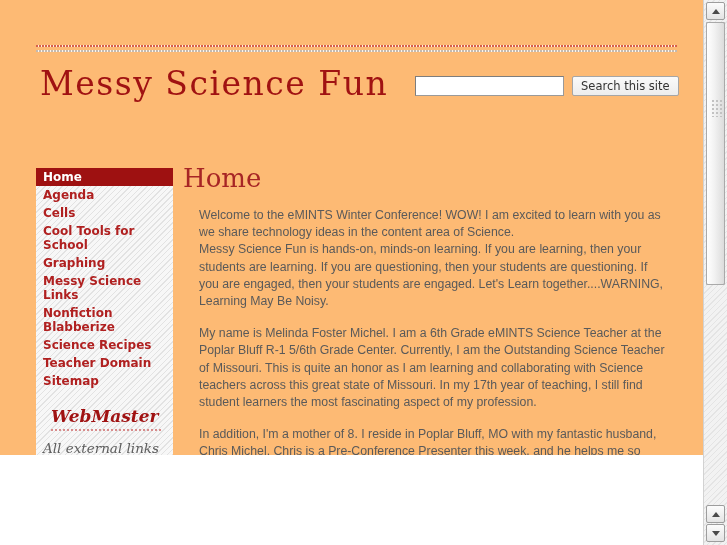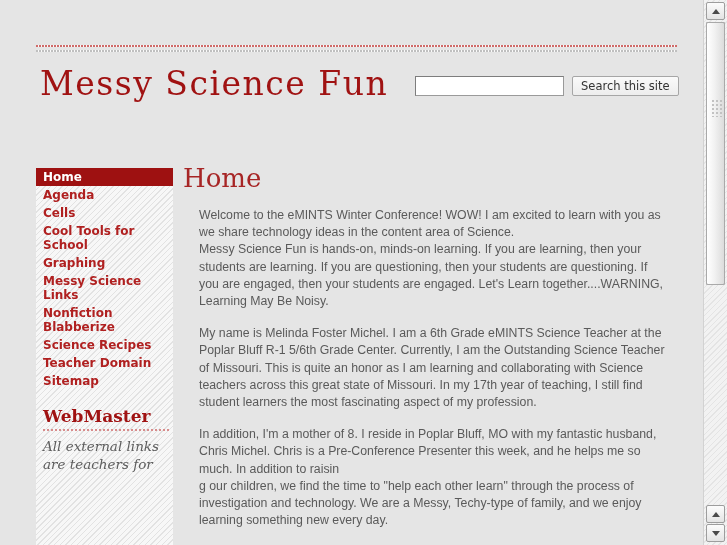--- a/index.html
+++ b/index.html
@@ -14,22 +14,22 @@
     overflow: hidden;
     font-family: "DejaVu Sans", "Liberation Sans", sans-serif;
     position: relative;
   }
 
   
   #viewport {
     position: absolute;
     left: 0; top: 0;
     width: 703px;
-    height: 545px;
-    background: #e5e5e5;
+    height: 455px;
+    background: #fdba74;
     overflow: hidden;
   }
 
   #page {
     position: relative;
     width: 703px;
     height: 545px;
   }
 
   
@@ -142,27 +142,28 @@
     background: #9e1111;
     color: #ffffff;
   }
 
   #webmaster-block {
     margin-top: 16px;
     padding-left: 7px;
     padding-right: 4px;
   }
   #webmaster-title {
-    margin: 0;
+    margin: 8px;
     padding-bottom: 3px;
     font-family: "DejaVu Serif", "Liberation Serif", serif;
     font-size: 17px;
     font-weight: bold;
     color: #a01212;
     border-bottom: 2px dotted #d88c8c;
+    font-style: italic;
   }
   #webmaster-note {
     margin: 6px 0 0 0;
     font-family: "DejaVu Serif", "Liberation Serif", serif;
     font-style: italic;
     font-size: 13.5px;
     line-height: 18px;
     color: #5d5d5d;
   }
 

